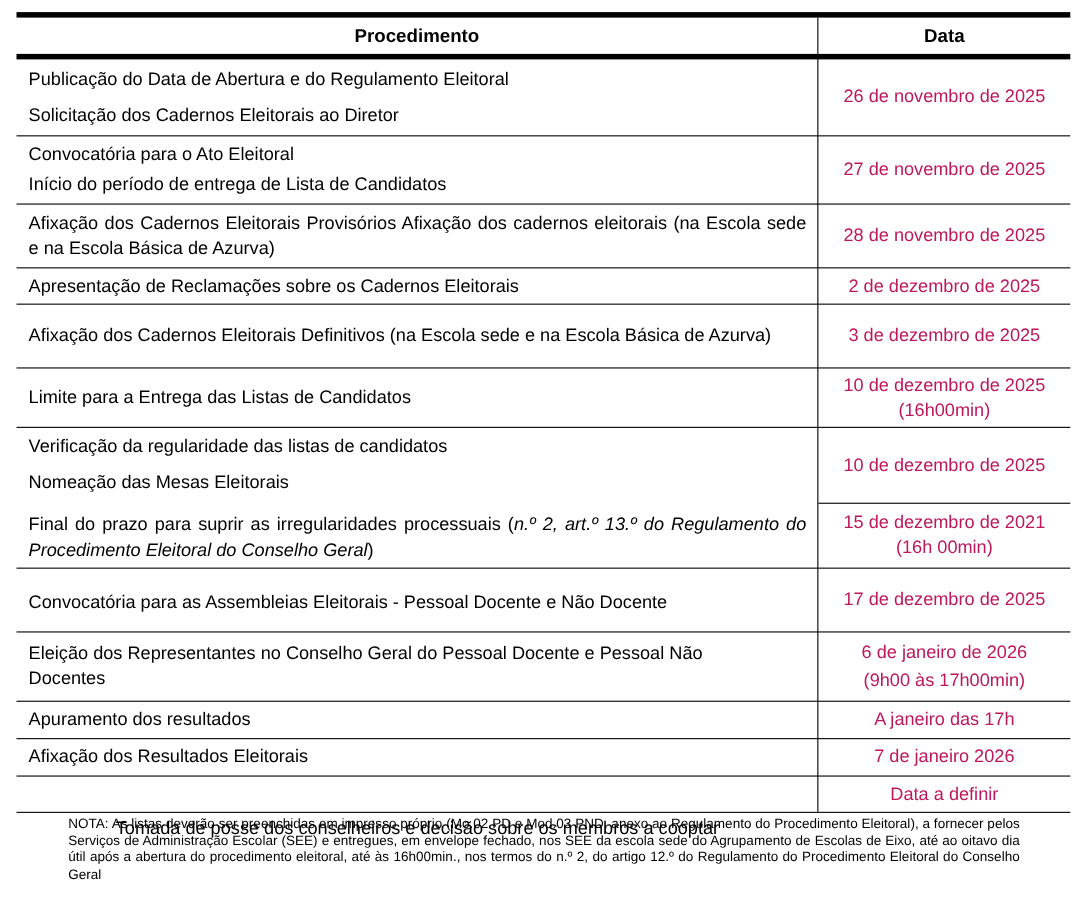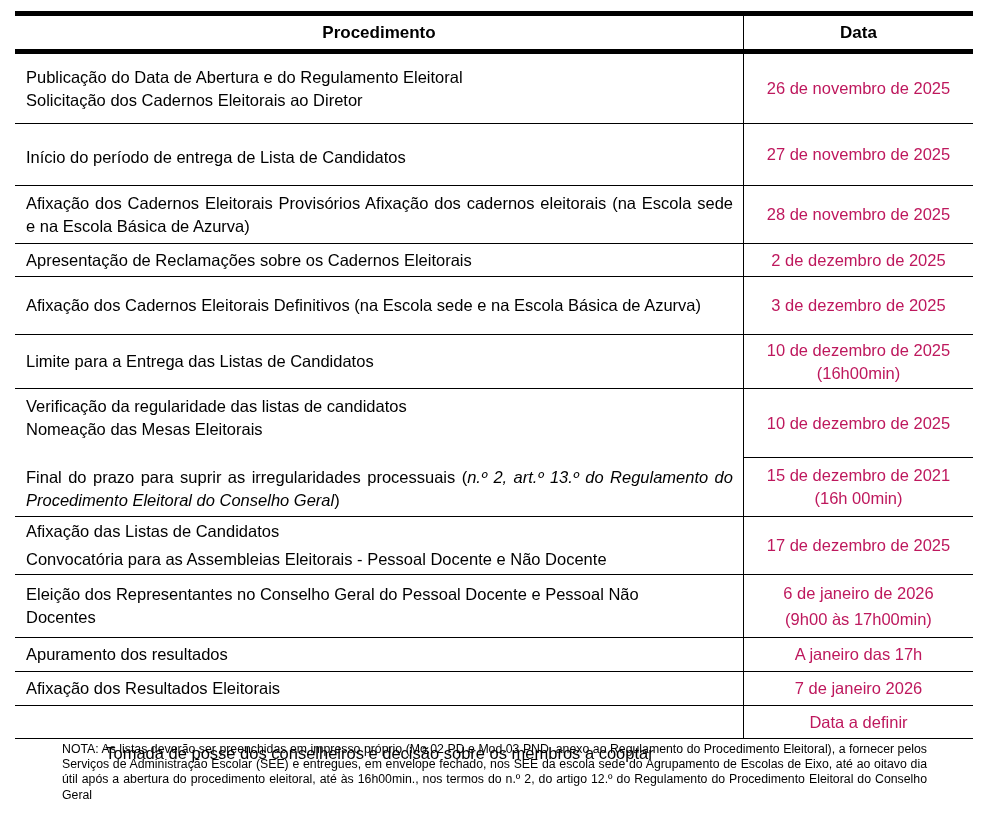--- a/index.html
+++ b/index.html
@@ -8,21 +8,21 @@
   .tbl { position:absolute; left:15px; top:11px; width:958px; }
   .topbar { position:absolute; left:0; top:0; width:958px; height:5px; background:#000; }
   .hdrbar { position:absolute; left:0; top:38px; width:958px; height:5px; background:#000; }
   .vline { position:absolute; left:728px; width:1px; background:#000; }
   .hline { position:absolute; height:1px; background:#000; }
   .hdr { position:absolute; top:5px; height:33px; display:flex; align-items:center; justify-content:center;
          font-weight:bold; font-size:17px; }
   .cell-l { position:absolute; left:0; width:728px; box-sizing:border-box; padding:0 10px 0 11px;
             font-size:16.5px; display:flex; flex-direction:column; justify-content:center; }
   .cell-l .ln { line-height:23px; }
-  .cell-l .gap { line-height:23px; }
+  .cell-l .gap { line-height:23px; margin-top:10px; }
   .cell-l.just .ln { text-align:justify; text-align-last:left; }
   .cell-r { position:absolute; left:729px; width:229px; display:flex; flex-direction:column;
             justify-content:center; align-items:center; text-align:center; color:#be185d; font-size:16.5px; }
   .cell-r .ln { line-height:23px; }
   .cell-r .ln.sp { margin-top:3px; }
   .note { position:absolute; left:62px; top:742px; width:865px; font-size:12.3px; line-height:15.2px;
           text-align:justify; text-align-last:left; }
   i { font-style:italic; }
 </style>
 </head>
@@ -52,20 +52,21 @@
 
   <div class="cell-l" style="top:43px;height:69px;">
     <div class="ln">Publicação do Data de Abertura e do Regulamento Eleitoral</div>
     <div class="gap">Solicitação dos Cadernos Eleitorais ao Diretor</div>
   </div>
   <div class="cell-r" style="top:43px;height:69px;">
     <div class="ln">26 de novembro de 2025</div>
   </div>
 
   <div class="cell-l" style="top:113px;height:61px;">
+    <div class="ln">Convocatória para o Ato Eleitoral</div>
     <div class="ln" style="margin-top:5px;">Início do período de entrega de Lista de Candidatos</div>
   </div>
   <div class="cell-r" style="top:113px;height:61px;">
     <div class="ln">27 de novembro de 2025</div>
   </div>
 
   <div class="cell-l just" style="top:175px;height:57px;">
     <div class="ln">Afixação dos Cadernos Eleitorais Provisórios Afixação dos cadernos eleitorais (na Escola sede e na Escola Básica de Azurva)</div>
   </div>
   <div class="cell-r" style="top:175px;height:57px;">
@@ -104,21 +105,20 @@
 
   <div class="cell-l just" style="top:450px;height:55px;">
     <div class="ln"><span>Final do prazo para suprir as irregularidades processuais (</span><i>n.º 2, art.º 13.º do Regulamento do Procedimento Eleitoral do Conselho Geral</i><span>)</span></div>
   </div>
   <div class="cell-r" style="top:447px;height:58px;">
     <div class="ln">15 de dezembro de 2021</div>
     <div class="ln">(16h 00min)</div>
   </div>
 
   <div class="cell-l" style="top:506px;height:57px;">
-    <div class="ln">Afixação das Listas de Candidatos</div>
     <div class="ln" style="margin-top:5px;">Convocatória para as Assembleias Eleitorais - Pessoal Docente e Não Docente</div>
   </div>
   <div class="cell-r" style="top:506px;height:57px;">
     <div class="ln">17 de dezembro de 2025</div>
   </div>
 
   <div class="cell-l" style="top:564px;height:62px;">
     <div class="ln" style="width:660px;">Eleição dos Representantes no Conselho Geral do Pessoal Docente e Pessoal Não Docentes</div>
   </div>
   <div class="cell-r" style="top:564px;height:62px;">

